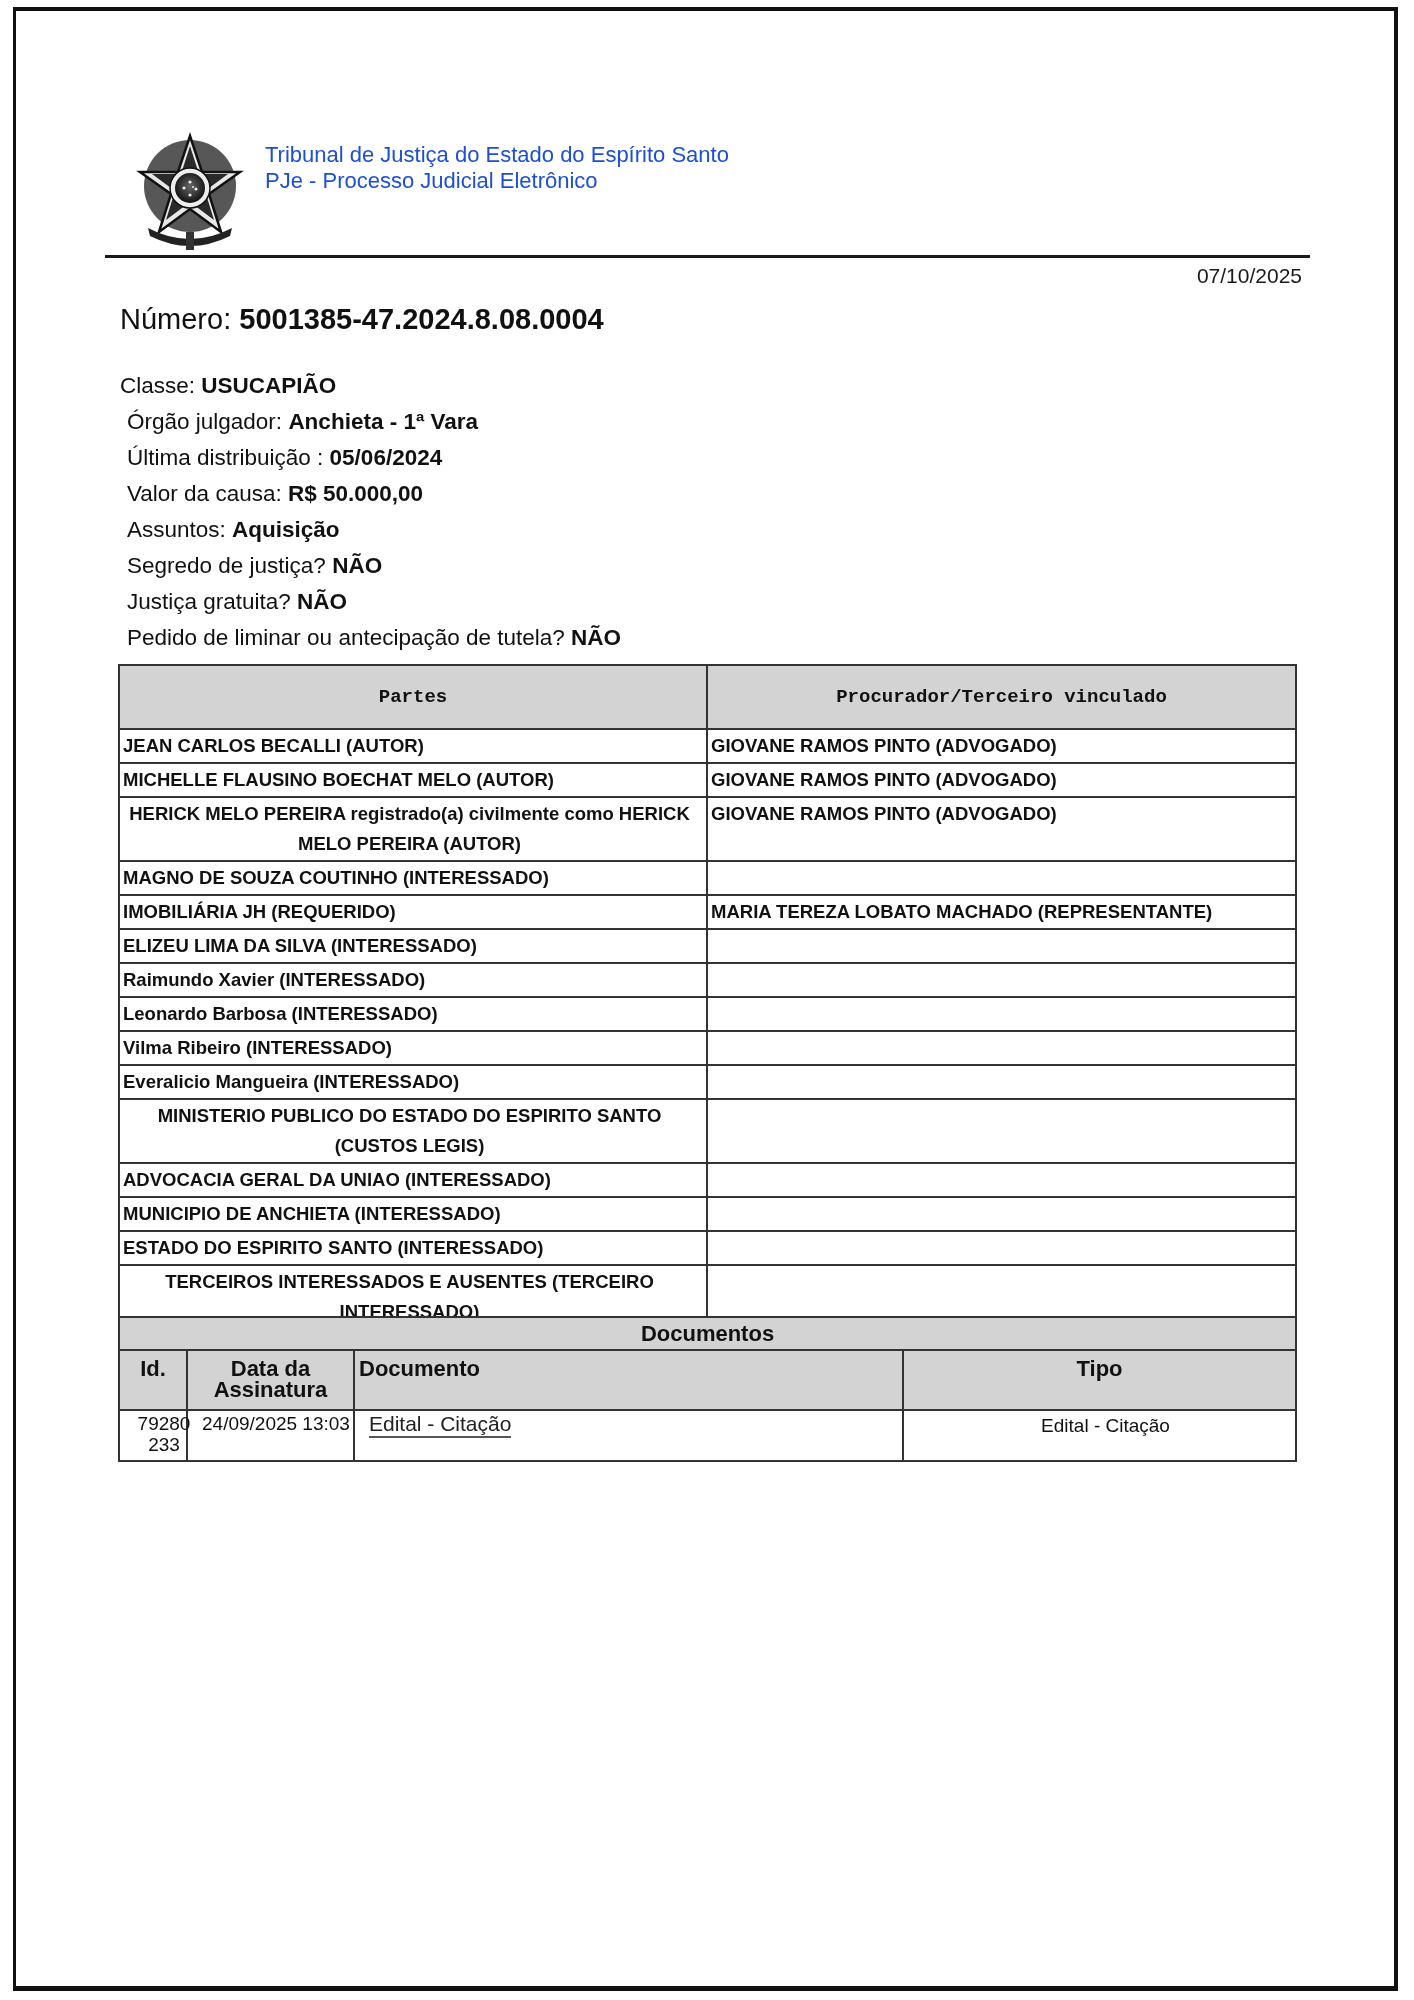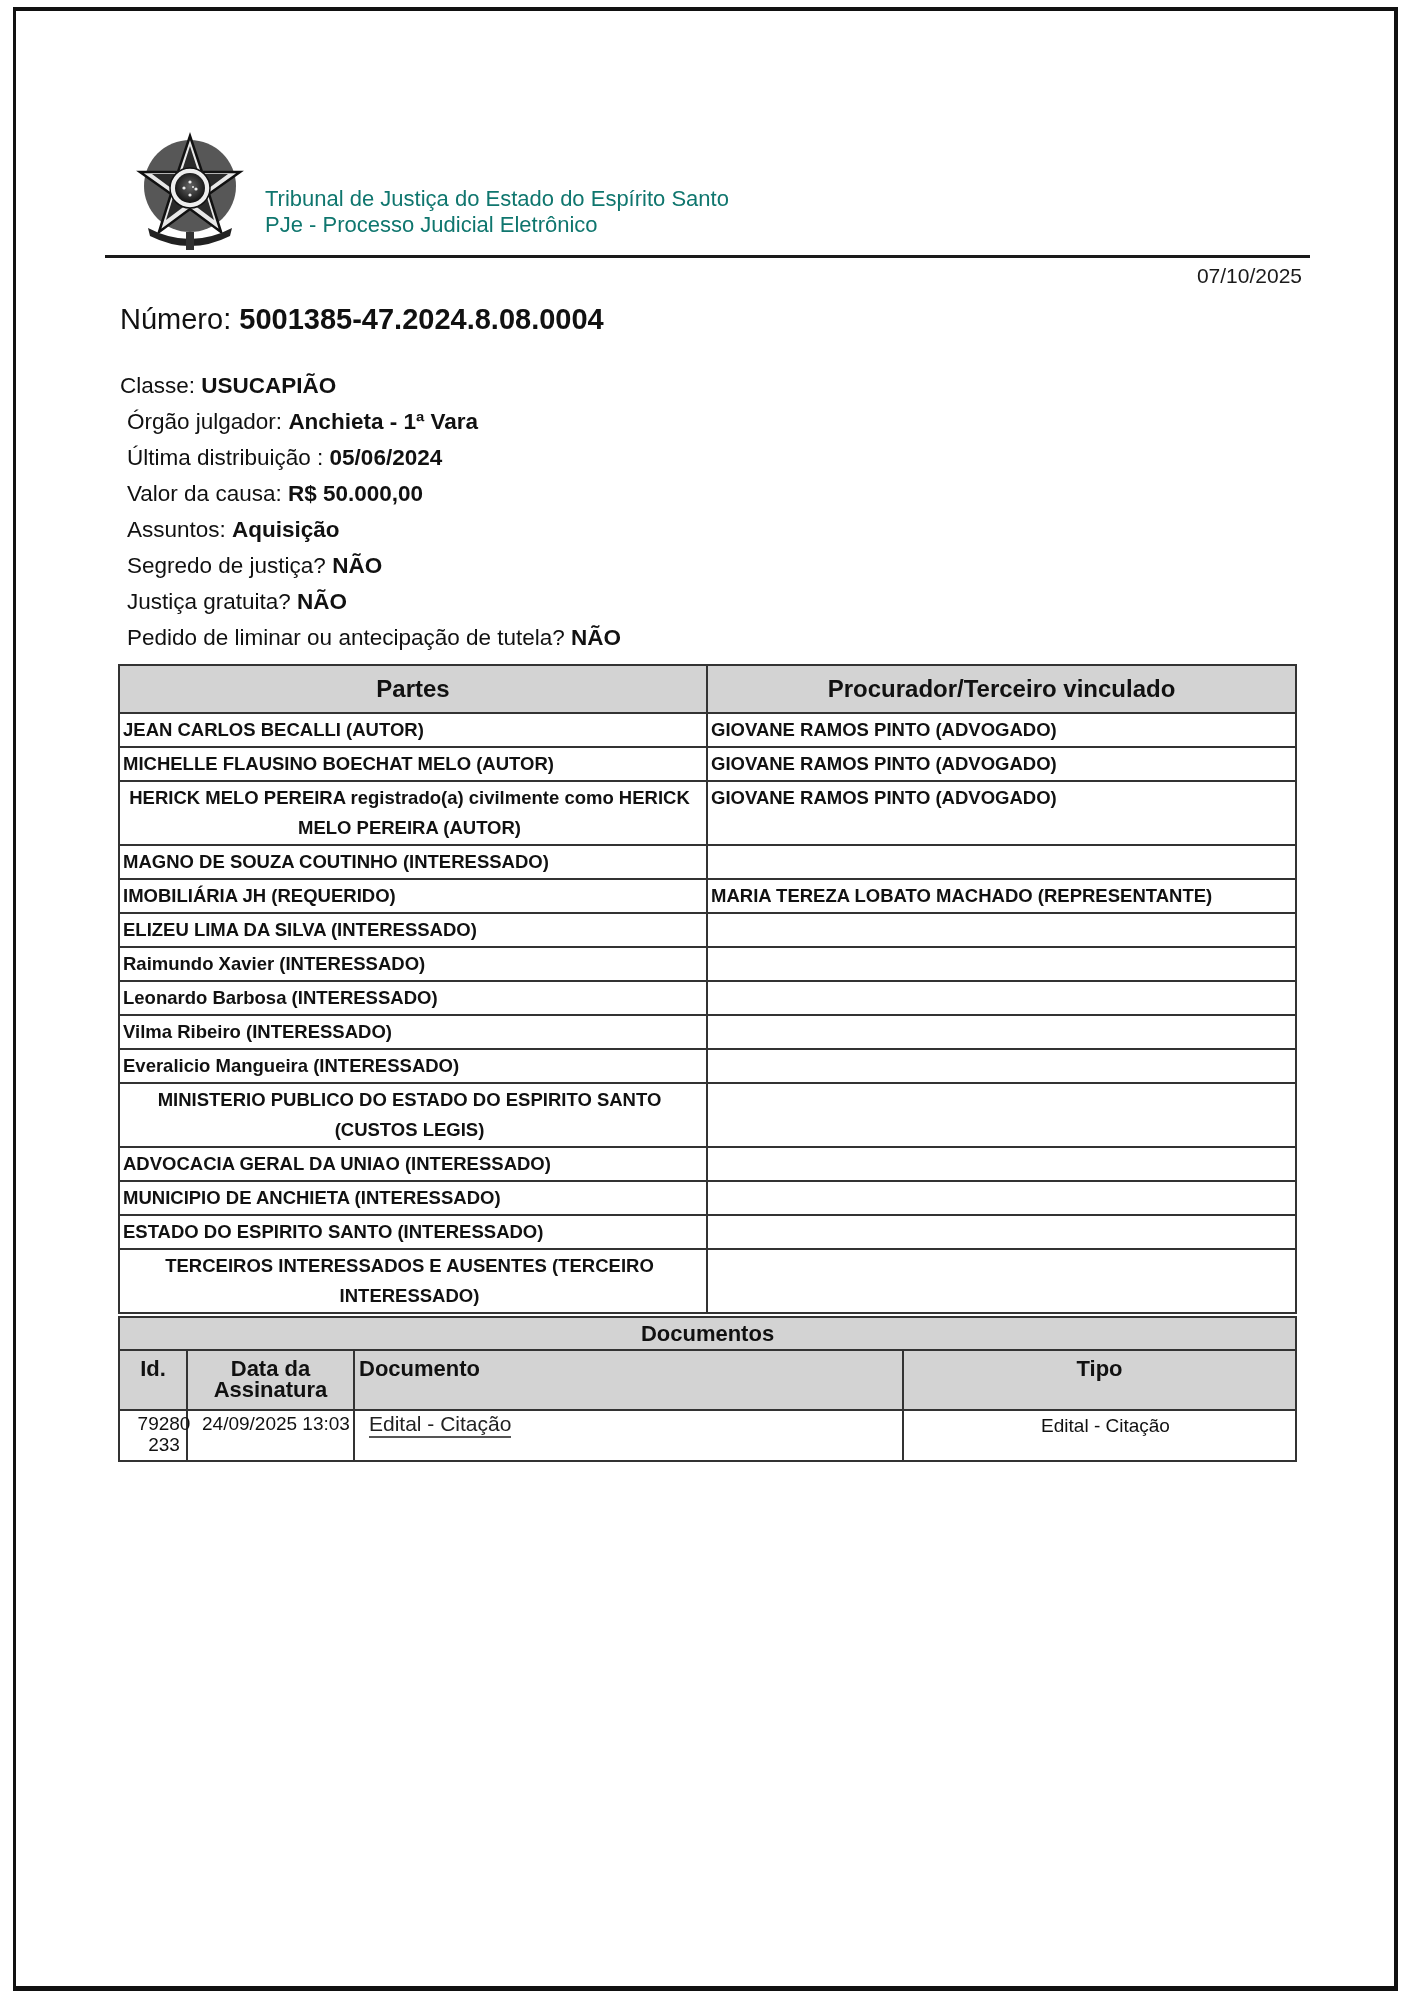--- a/index.html
+++ b/index.html
@@ -7,34 +7,34 @@
     width: 1414px; height: 2000px; position: relative; overflow: hidden;
     font-family: "Liberation Sans", sans-serif; color: #111;
   }
   .frame {
     position: absolute; left: 13px; top: 7px; width: 1385px; height: 1984px;
     border-left: 3px solid #111; border-right: 4px solid #111;
     border-top: 4px solid #111; border-bottom: 5px solid #111;
     box-sizing: border-box;
   }
   .emblem { position: absolute; left: 134px; top: 132px; width: 112px; height: 120px; }
-  .hdr-text { position: absolute; left: 265px; top: 142px; font-size: 22px; line-height: 26px; color: #0f766e; margin-top: 44px; }
+  .hdr-text { position: absolute; left: 265px; top: 142px; font-size: 22px; line-height: 26px; color: #1d4ed8; }
   .hdr-rule { position: absolute; left: 105px; top: 255px; width: 1205px; height: 3px; background: #1a1a1a; }
   .date { position: absolute; right: 112px; top: 264px; font-size: 21px; color: #1a1a1a; }
   .numero { position: absolute; left: 120px; top: 303px; font-size: 29px; }
   .numero b { font-weight: bold; }
   .meta { position: absolute; left: 120px; top: 368px; font-size: 22.5px; line-height: 36px; }
   .meta .row { white-space: nowrap; }
   .meta .row.indent { padding-left: 7px; }
   .meta b { font-weight: bold; }
 
   table { border-collapse: collapse; position: absolute; left: 118px; table-layout: fixed; }
   td, th { border: 2px solid #333; }
   .partes { top: 664px; width: 1177px; }
-  .partes th { background: #d3d3d3; font-weight: bold; font-size: 24px; height: 30px; padding: 8px; }
+  .partes th { background: #d3d3d3; font-weight: bold; font-size: 19px; height: 30px; padding: 16px; font-family: Liberation Mono, monospace; }
   .partes td { font-weight: bold; font-size: 18.5px; line-height: 30px; padding: 1px 10px 0 3px; vertical-align: top; height: 31px; }
   .partes td.tall { height: 61px; text-align: center; }
 
   .docs { top: 1316px; width: 1177px; }
   .docs th { background: #d3d3d3; font-weight: bold; font-size: 22px; padding: 0; }
   .docs .title-row th { height: 31px; }
   .docs .col-row th { height: 51px; vertical-align: top; padding-top: 7px; line-height: 21px; }
   .docs .col-row th.left { text-align: left; padding-left: 4px; }
   .docs td { font-size: 19px; vertical-align: top; height: 45px; padding: 2px 2px 0 14px; line-height: 21px; }
   .docs td.id { text-align: center; }

